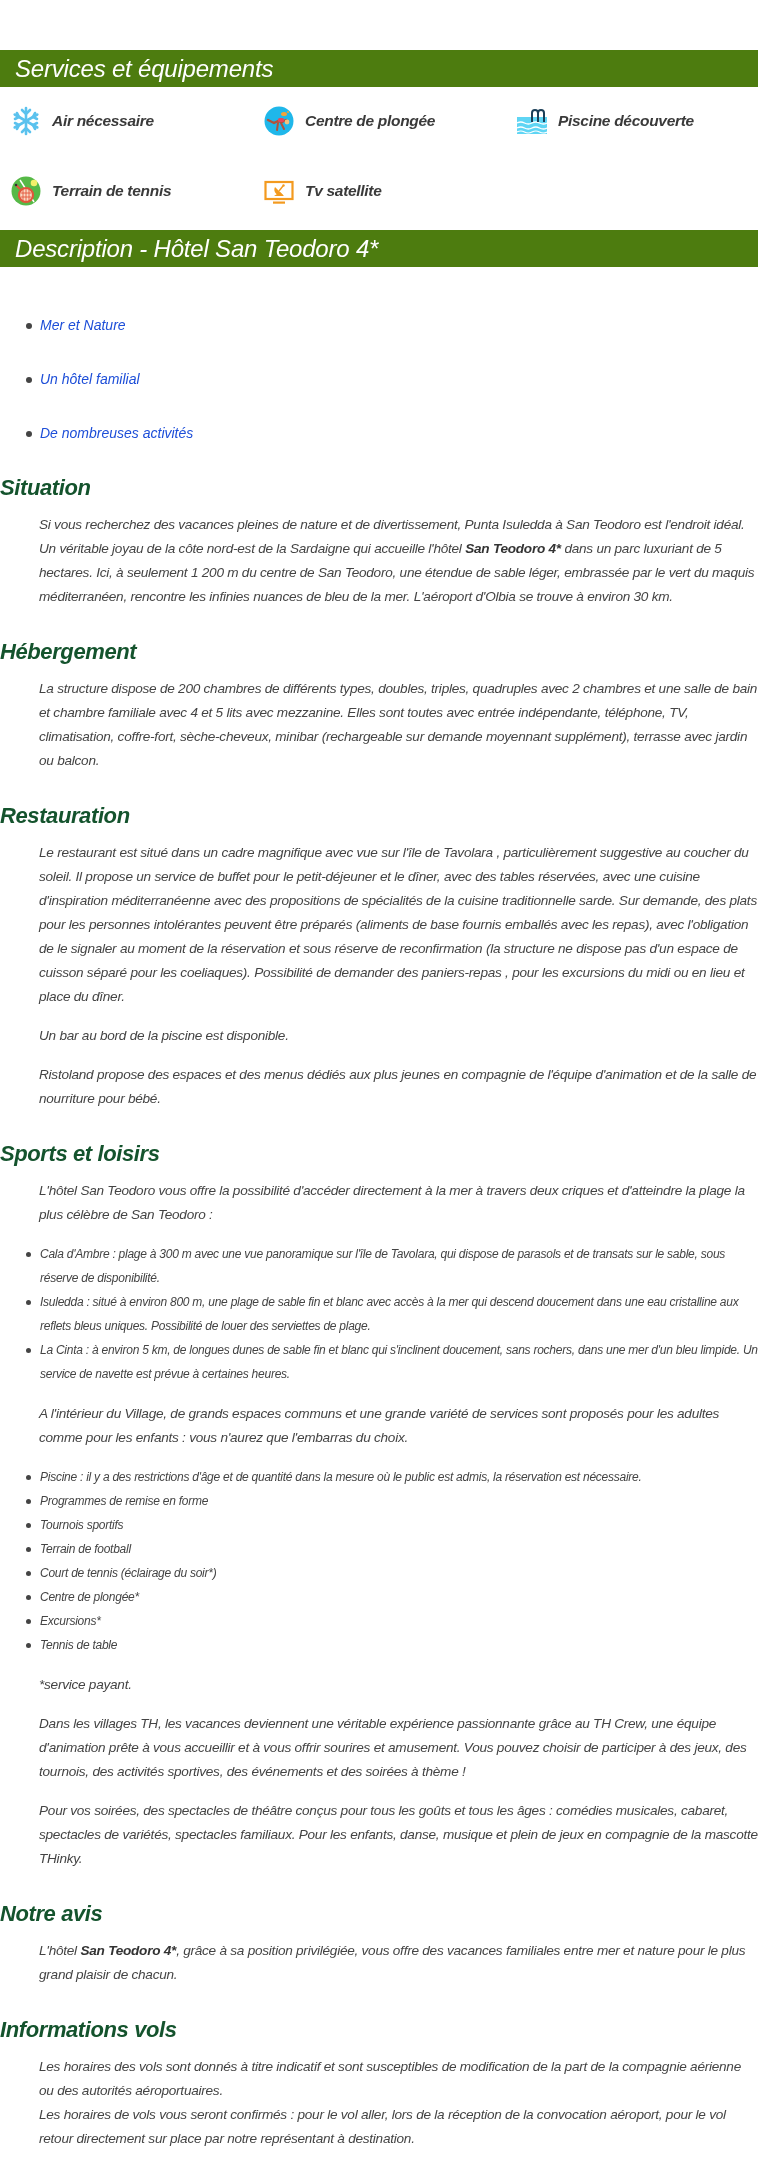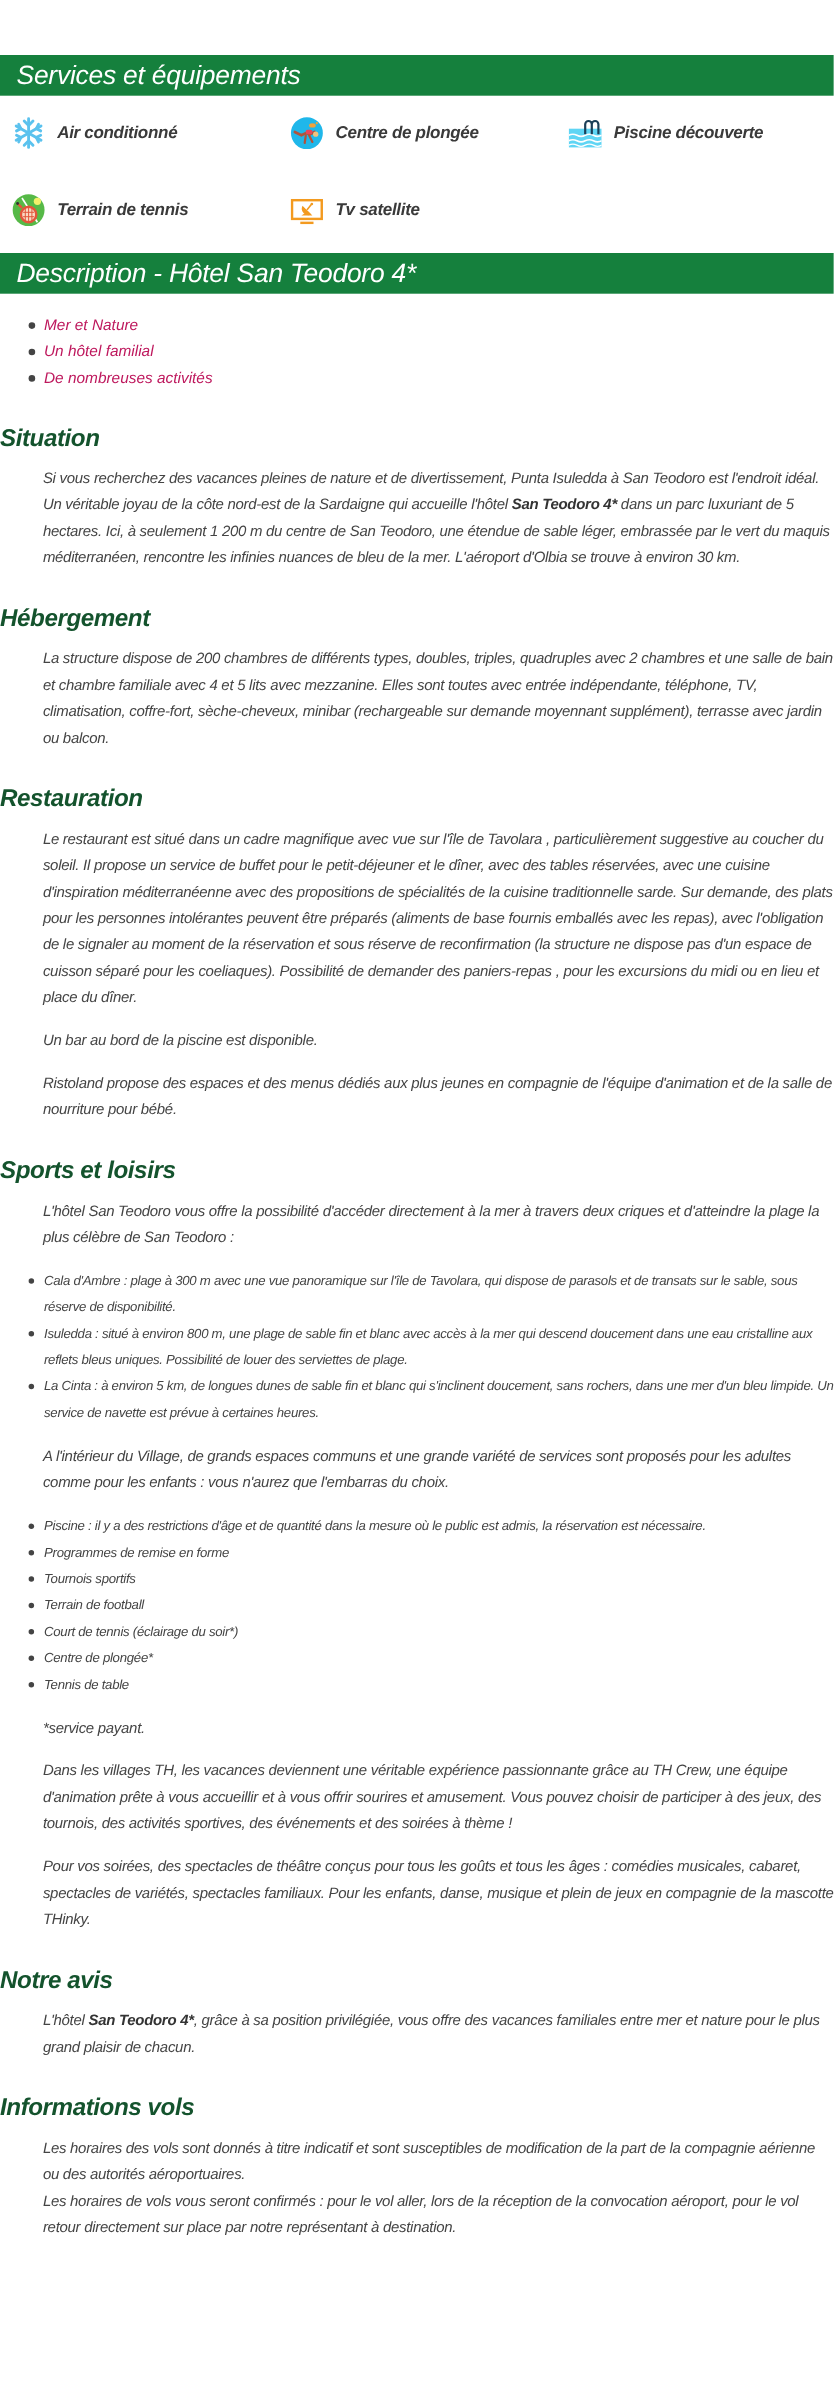--- a/index.html
+++ b/index.html
@@ -5,21 +5,21 @@
   * { box-sizing: border-box; margin: 0; padding: 0; }
   html, body { width: 758px; background: #ffffff; }
   body {
     font-family: "Liberation Sans", "DejaVu Sans", sans-serif;
     color: #444444;
     font-style: italic;
   }
   .page { width: 758px; padding-top: 50px; padding-bottom: 18px; }
 
   .band {
-    background: #15803d;
+    background: #4d7c0f;
     color: #ffffff;
     font-size: 24px;
     font-weight: normal;
     height: 37px;
     line-height: 37px;
     padding-left: 15px;
     letter-spacing: -0.2px;
   }
 
   .services {
@@ -29,21 +29,21 @@
     padding: 16px 0 0 11px;
     height: 143px;
   }
   .svc { display: flex; align-items: center; height: 35px; }
   .svc-icon { width: 30px; height: 30px; margin-right: 11px; flex: 0 0 30px; display: block; }
   .svc-label { font-size: 15.5px; font-weight: bold; color: #3a3a3a; letter-spacing: -0.3px; }
 
   .desc-list { list-style: none; padding: 16px 0 0 26px; }
   .desc-list li {
     position: relative; padding-left: 14px;
-    font-size: 14px; line-height: 24px; color: #be185d;
+    font-size: 14px; line-height: 24px; color: #1d4ed8; margin-top: 30px;
   }
   .desc-list li::before {
     content: ""; position: absolute; left: 0; top: 10px;
     width: 6px; height: 6px; border-radius: 50%; background: #444;
   }
 
   h2.sec {
     color: #14532d;
     font-size: 22px;
     font-weight: bold;
@@ -87,21 +87,21 @@
           <line x1="3.7" y1="8.5" x2="26.3" y2="21.5"></line>
           <line x1="3.7" y1="21.5" x2="26.3" y2="8.5"></line>
           <polyline points="11,4 15,8 19,4"></polyline>
           <polyline points="11,26 15,22 19,26"></polyline>
           <polyline points="4,13 8,11 6,7"></polyline>
           <polyline points="26,17 22,19 24,23"></polyline>
           <polyline points="4,17 8,19 6,23"></polyline>
           <polyline points="26,13 22,11 24,7"></polyline>
         </g>
       </svg>
-      <span class="svc-label">Air conditionné</span>
+      <span class="svc-label">Air nécessaire</span>
     </div>
     <div class="svc">
       <svg class="svc-icon" viewBox="0 0 30 30">
         <circle cx="15" cy="15" r="14.5" fill="#1fb7ea"></circle>
         <path d="M4 14 L10 17 L14 15 L18 16 L22 14" stroke="#b0533c" stroke-width="2.4" fill="none" stroke-linecap="round"></path>
         <path d="M14 17 L13 24 M17 17 L20 23" stroke="#b0533c" stroke-width="2" stroke-linecap="round"></path>
         <rect x="14" y="12" width="6" height="4" rx="1.5" fill="#e8455a"></rect>
         <circle cx="23" cy="16" r="2.4" fill="#f1c27d"></circle>
         <ellipse cx="20" cy="8" rx="3" ry="2" fill="#f4a23a"></ellipse>
         <circle cx="24" cy="6" r="1" fill="#f4a23a"></circle>
@@ -169,20 +169,21 @@
     <li>La Cinta : à environ 5 km, de longues dunes de sable fin et blanc qui s'inclinent doucement, sans rochers, dans une mer d'un bleu limpide. Un service de navette est prévue à certaines heures.</li>
   </ul>
   <p class="txt">A l'intérieur du Village, de grands espaces communs et une grande variété de services sont proposés pour les adultes comme pour les enfants : vous n'aurez que l'embarras du choix.</p>
   <ul class="blist">
     <li>Piscine : il y a des restrictions d'âge et de quantité dans la mesure où le public est admis, la réservation est nécessaire.</li>
     <li>Programmes de remise en forme</li>
     <li>Tournois sportifs</li>
     <li>Terrain de football</li>
     <li>Court de tennis (éclairage du soir*)</li>
     <li>Centre de plongée*</li>
+    <li>Excursions*</li>
     <li>Tennis de table</li>
   </ul>
   <p class="txt">*service payant.</p>
   <p class="txt">Dans les villages TH, les vacances deviennent une véritable expérience passionnante grâce au TH Crew, une équipe d'animation prête à vous accueillir et à vous offrir sourires et amusement. Vous pouvez choisir de participer à des jeux, des tournois, des activités sportives, des événements et des soirées à thème !</p>
   <p class="txt">Pour vos soirées, des spectacles de théâtre conçus pour tous les goûts et tous les âges : comédies musicales, cabaret, spectacles de variétés, spectacles familiaux. Pour les enfants, danse, musique et plein de jeux en compagnie de la mascotte THinky.</p>
 
   <h2 class="sec">Notre avis</h2>
   <p class="txt"><span>L'hôtel </span><b>San Teodoro 4*</b><span>, grâce à sa position privilégiée, vous offre des vacances familiales entre mer et nature pour le plus grand plaisir de chacun.</span></p>
 
   <h2 class="sec">Informations vols</h2>

